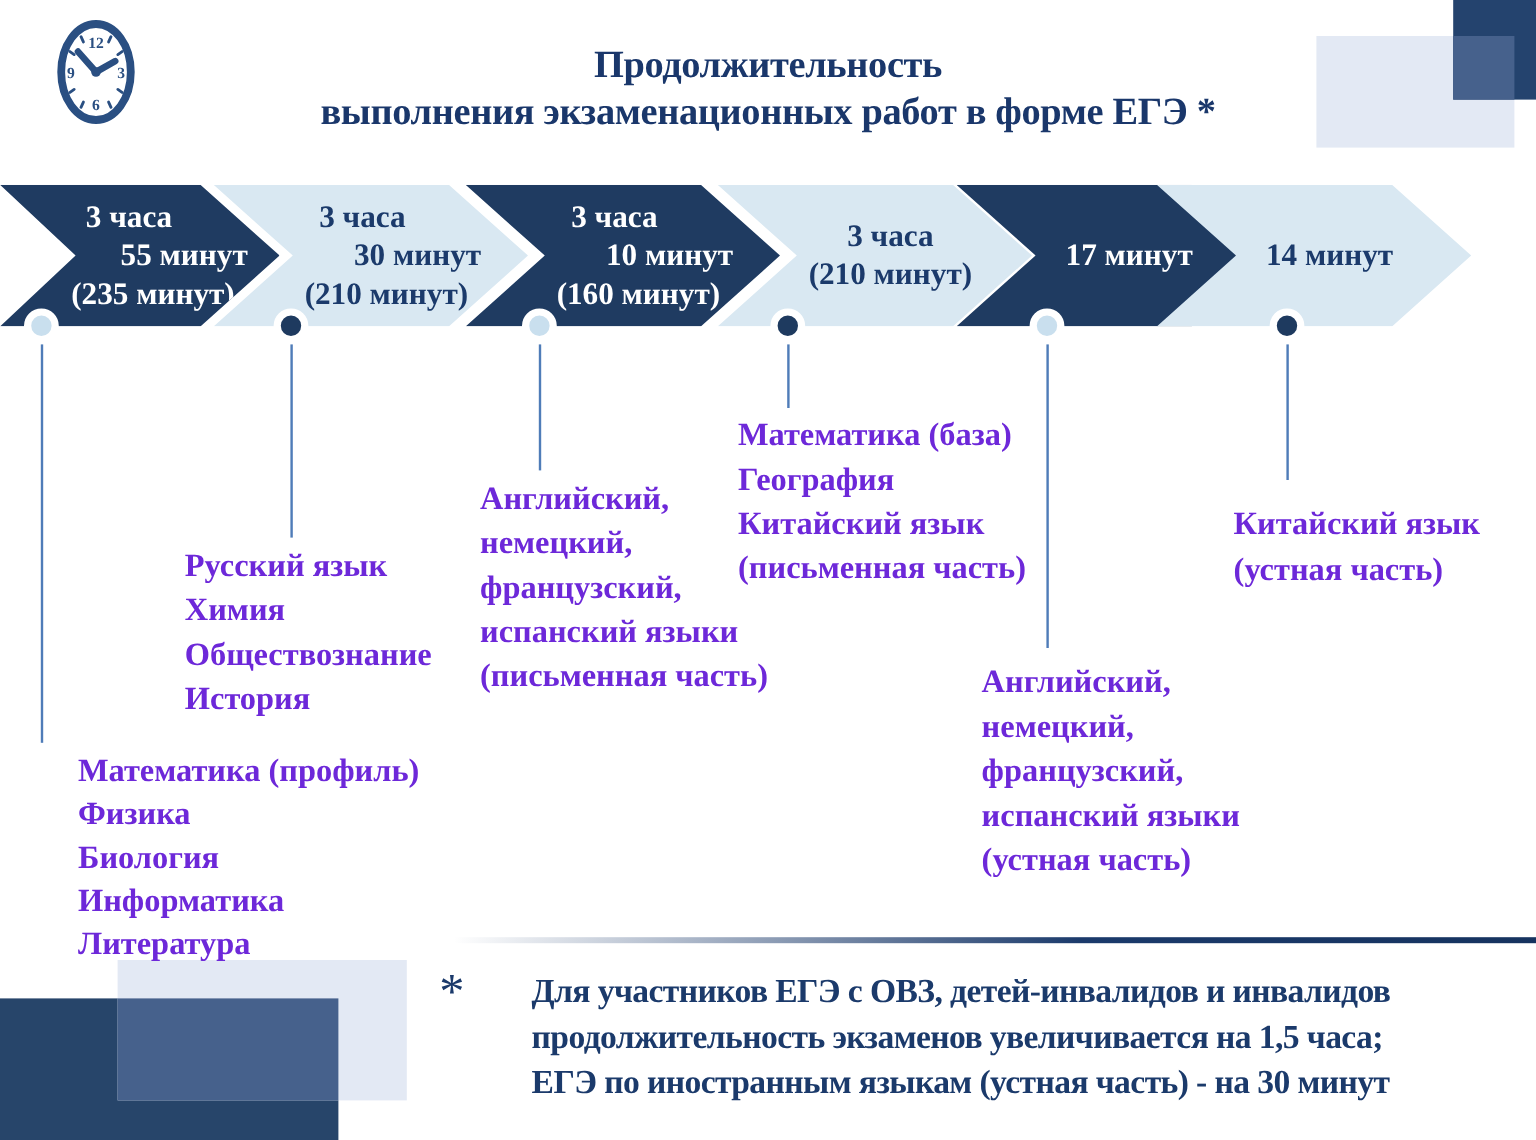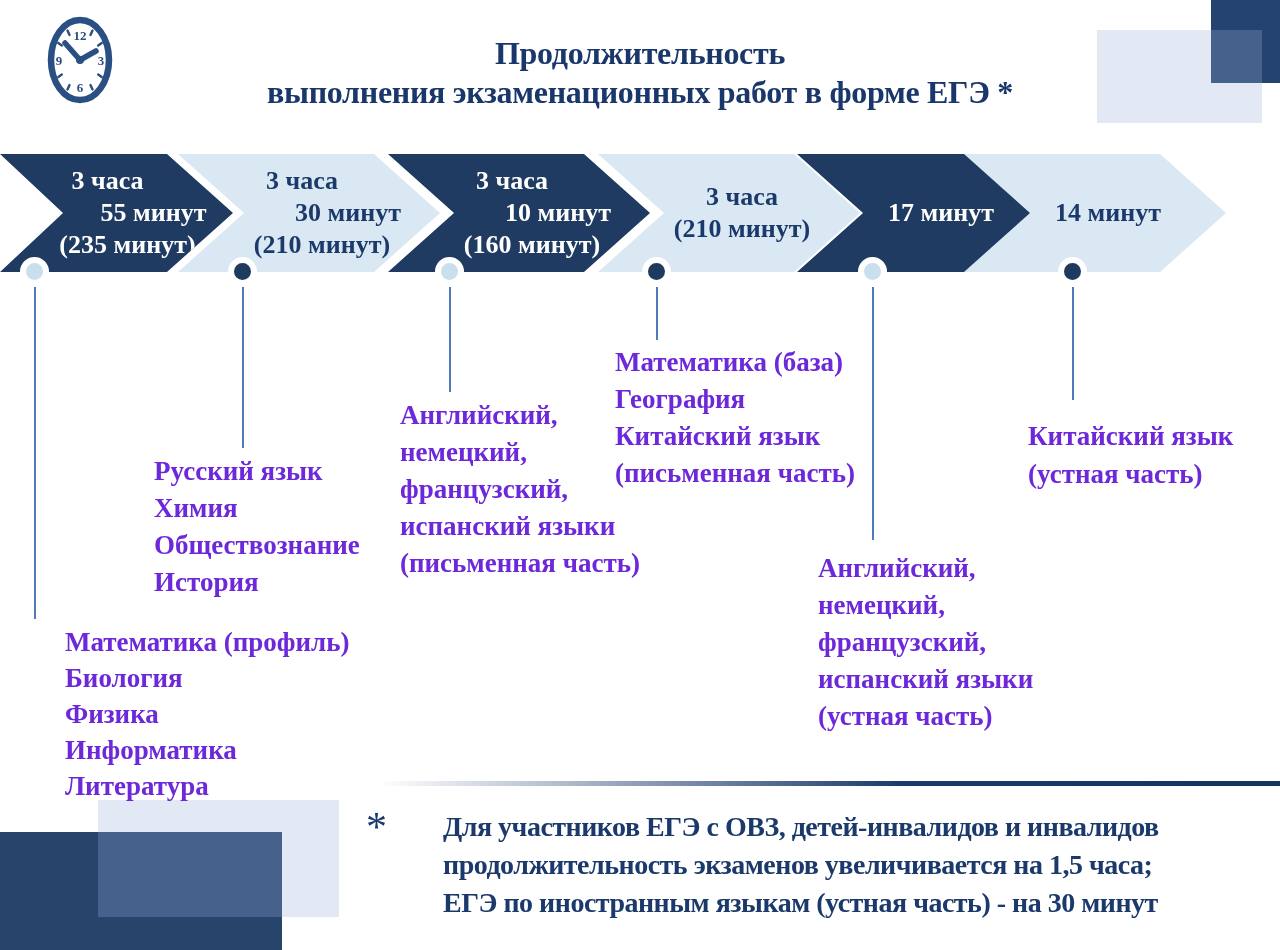--- a/index.html
+++ b/index.html
@@ -150,22 +150,22 @@
 
   <div class="vline v1"></div>
   <div class="vline v2"></div>
   <div class="vline v3"></div>
   <div class="vline v4"></div>
   <div class="vline v5"></div>
   <div class="vline v6"></div>
 
   <div class="subjects s1">
     <div>Математика (профиль)</div>
+    <div>Физика</div>
     <div>Биология</div>
-    <div>Физика</div>
     <div>Информатика</div>
     <div>Литература</div>
   </div>
   <div class="subjects s2">
     <div>Русский язык</div>
     <div>Химия</div>
     <div>Обществознание</div>
     <div>История</div>
   </div>
   <div class="subjects s3">

